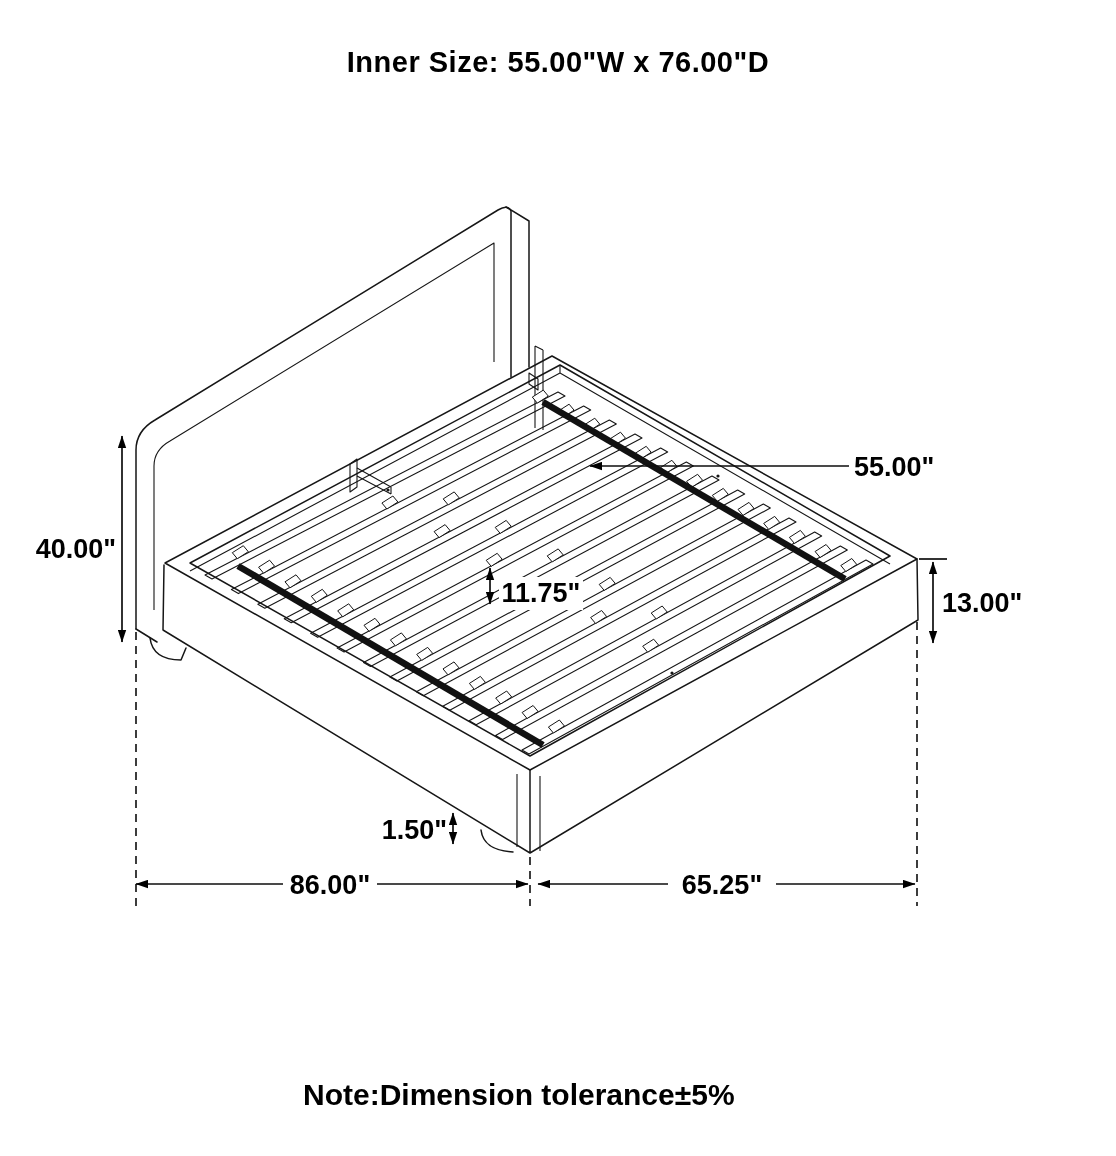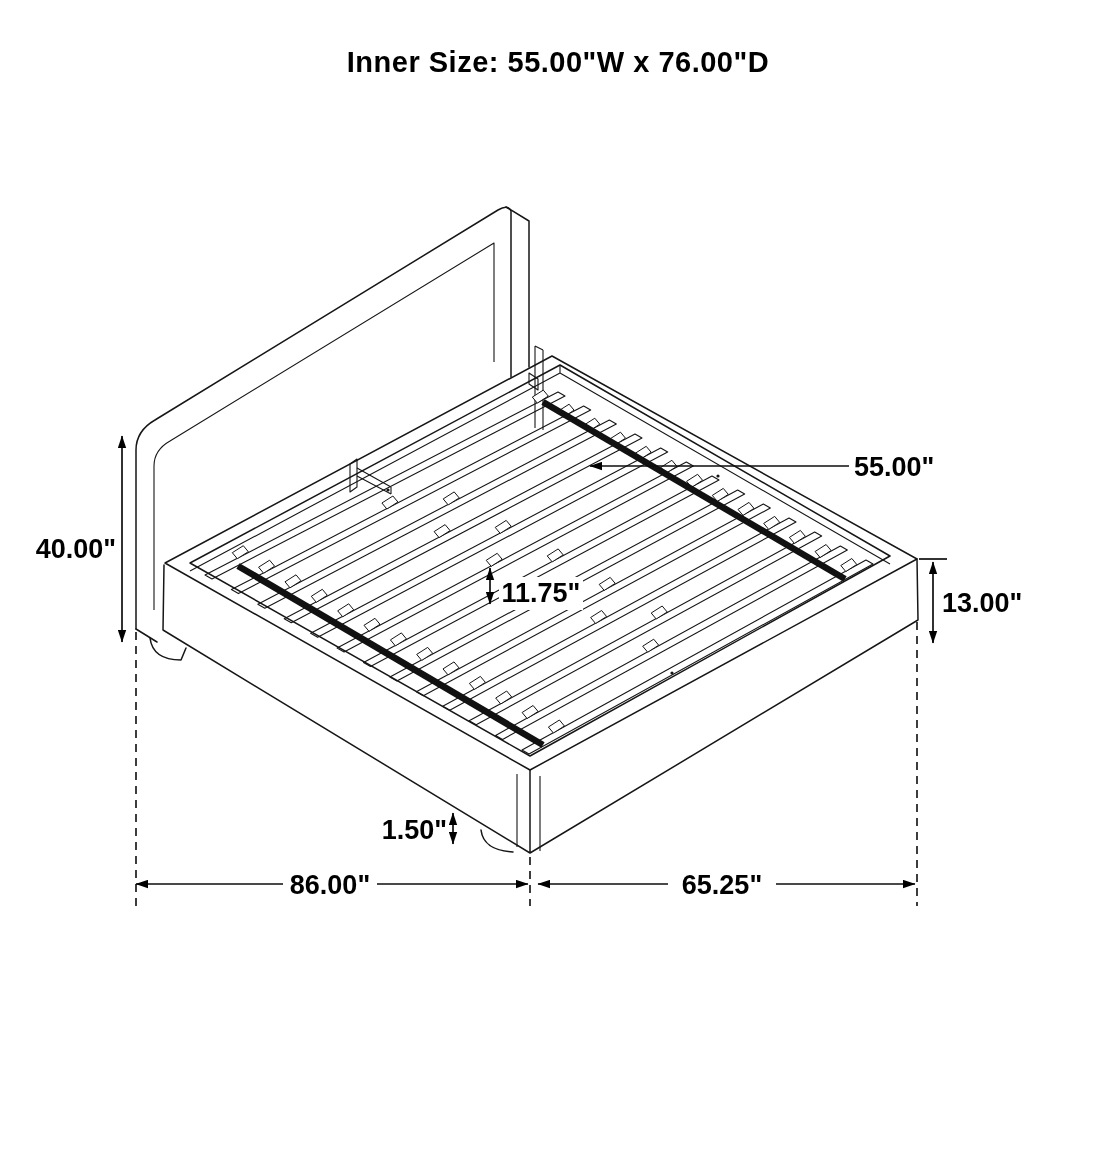--- a/index.html
+++ b/index.html
@@ -105,13 +105,14 @@
       <text class="dim" x="330" y="894" text-anchor="middle">86.00"</text>
     </g>
 
     <g>
       <line class="dimln" x1="538" y1="884" x2="668" y2="884" marker-start="url(#arr)"></line>
       <line class="dimln" x1="776" y1="884" x2="915" y2="884" marker-end="url(#arr)"></line>
       <text class="dim" x="722" y="894" text-anchor="middle">65.25"</text>
     </g>
   </svg>
 
+  <div id="note">Note:Dimension tolerance±5%</div>
 </div>
 
 </body></html>

